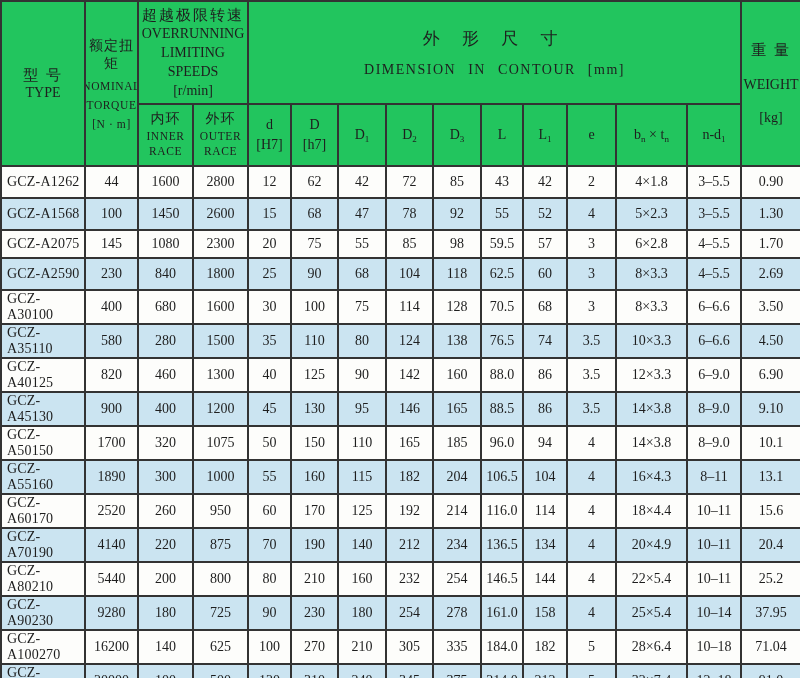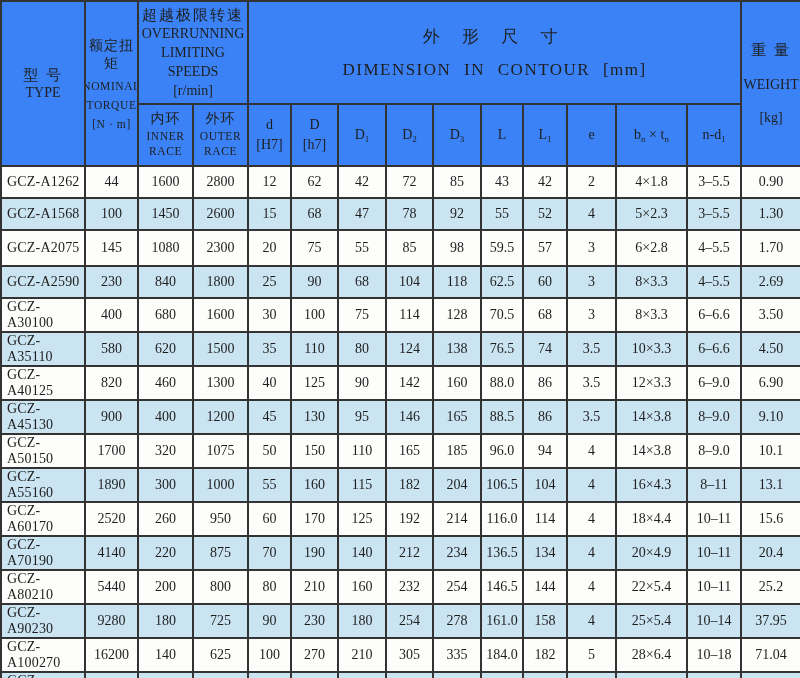--- a/index.html
+++ b/index.html
@@ -17,39 +17,39 @@
   }
   th, td {
     border: 2px solid #333333;
     padding: 0;
     text-align: center;
     vertical-align: middle;
     font-weight: normal;
     background: #cbe4f1;
     overflow: hidden;
   }
-  thead th { background: #3b82f6; }
+  thead th { background: #22c55e; }
   tbody td { font-size: 14px; background: #fdfdfb; }
   tbody tr:nth-child(even) td { background: #cbe4f1; }
   tbody td:first-child { text-align: left; padding-left: 5px; letter-spacing: 0.2px; }
 
   .stack {
     display: flex; flex-direction: column;
     align-items: center; justify-content: center;
     height: 100%; width: 100%;
   }
   .g11 { gap: 7px; }
   .g14 { gap: 0; }
   .g17 { gap: 17px; }
   .zh   { font-size: 15px; letter-spacing: 2px; }
   .zh-sm{ font-size: 14px; letter-spacing: 1px; }
   .zh-wide { font-size: 17px; letter-spacing: 9px; }
   .en   { font-size: 14px; }
   .en-sm{ font-size: 11.5px; letter-spacing: 0.6px; }
-  .dim-en { font-size: 17px; letter-spacing: 1.5px; word-spacing: 7px; margin-top: 12px; }
+  .dim-en { font-size: 14px; letter-spacing: 1.5px; word-spacing: 7px; margin-top: 12px; }
   .tight { line-height: 1.35; }
   .subcol { font-size: 14px; }
   sub { font-size: 9px; vertical-align: -3px; line-height: 0; }
   .line2 { margin-top: 1px; }
 </style>
 </head>
 <body>
 
 <table>
   <colgroup>
@@ -172,21 +172,21 @@
         <td>47</td>
         <td>78</td>
         <td>92</td>
         <td>55</td>
         <td>52</td>
         <td>4</td>
         <td>5×2.3</td>
         <td>3–5.5</td>
         <td>1.30</td>
       </tr>
-      <tr style="height: 36px;">
+      <tr style="height: 28px;">
         <td>GCZ-A2075</td>
         <td>145</td>
         <td>1080</td>
         <td>2300</td>
         <td>20</td>
         <td>75</td>
         <td>55</td>
         <td>85</td>
         <td>98</td>
         <td>59.5</td>
@@ -226,21 +226,21 @@
         <td>70.5</td>
         <td>68</td>
         <td>3</td>
         <td>8×3.3</td>
         <td>6–6.6</td>
         <td>3.50</td>
       </tr>
       <tr style="height: 32px;">
         <td>GCZ-A35110</td>
         <td>580</td>
-        <td>620</td>
+        <td>280</td>
         <td>1500</td>
         <td>35</td>
         <td>110</td>
         <td>80</td>
         <td>124</td>
         <td>138</td>
         <td>76.5</td>
         <td>74</td>
         <td>3.5</td>
         <td>10×3.3</td>

